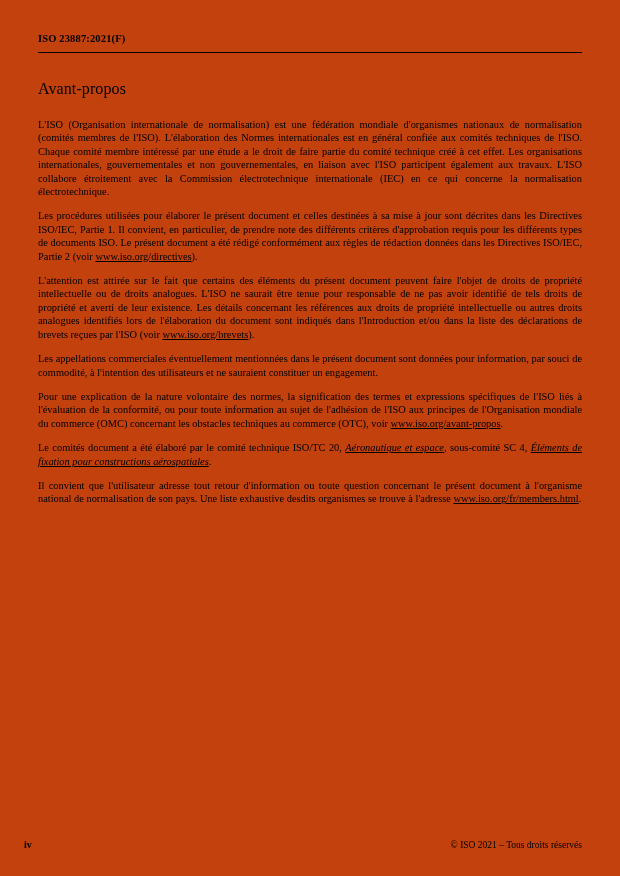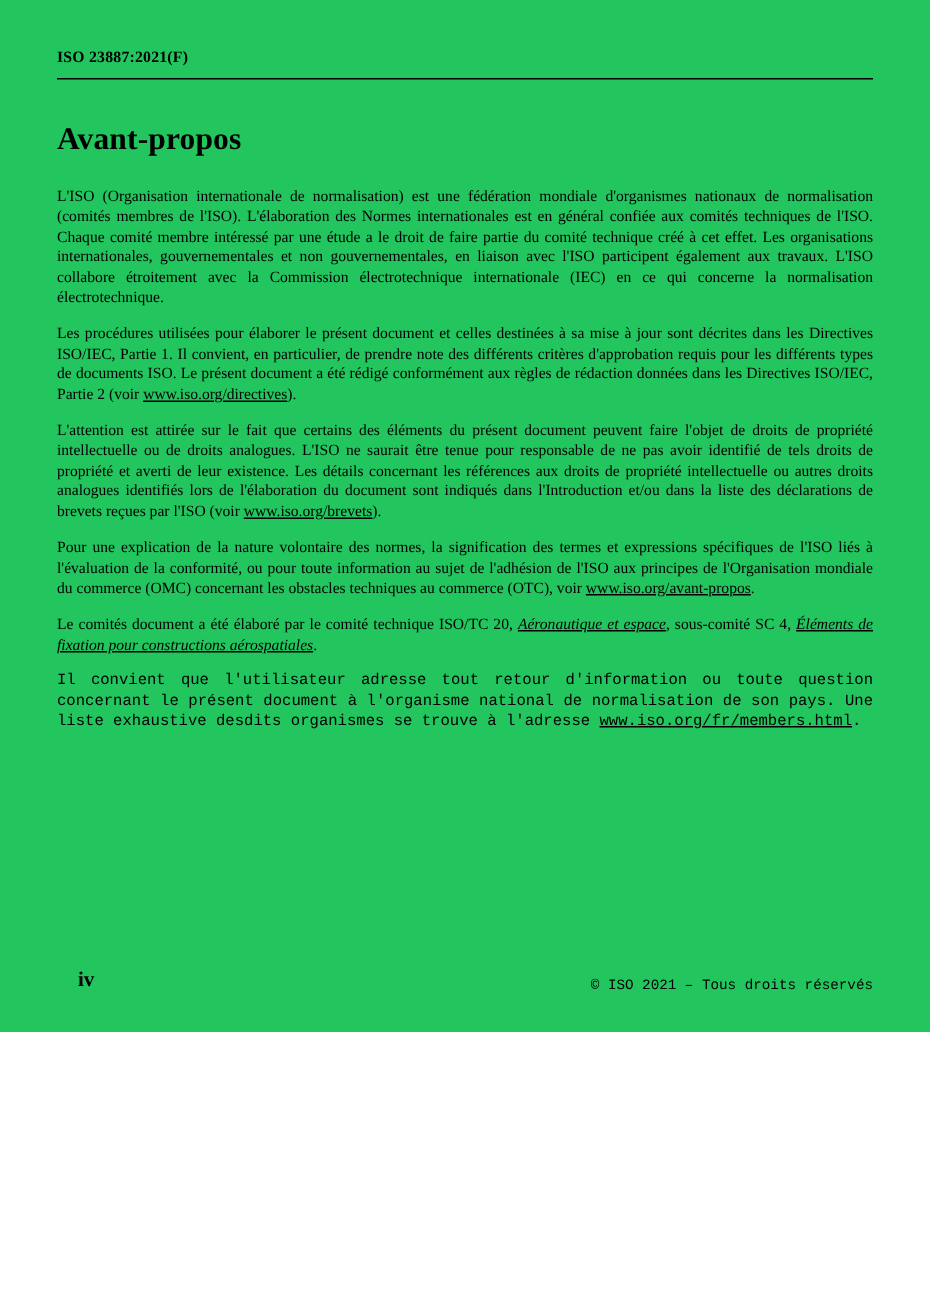--- a/index.html
+++ b/index.html
@@ -7,22 +7,22 @@
     padding: 0;
     background: #ffffff;
   }
   body {
     font-family: "Liberation Serif", serif;
     color: #000000;
   }
   .page {
     position: relative;
     width: 620px;
-    height: 688px;
-    background: #22c55e;
+    height: 876px;
+    background: #c2410c;
     box-sizing: border-box;
     overflow: hidden;
   }
   .header {
     position: absolute;
     top: 33px;
     left: 38px;
     right: 38px;
     font-family: "Liberation Serif", serif;
     font-weight: bold;
@@ -38,58 +38,57 @@
     background: #000000;
   }
   .content {
     position: absolute;
     top: 80px;
     left: 38px;
     width: 544px;
   }
   h1.title {
     font-family: "Liberation Serif", serif;
-    font-weight: bold;
-    font-size: 21px;
+    font-weight: normal;
+    font-size: 16px;
     margin: 0 0 20px 0;
     letter-spacing: 0.1px;
   }
   p.body {
     font-family: "Liberation Serif", serif;
     font-size: 10.4px;
     line-height: 13.4px;
     text-align: justify;
     margin: 0 0 11px 0;
     hyphens: auto;
   }
   p.body:last-child {
     margin-bottom: 16px;
-    font-family: Liberation Mono, monospace;
   }
   a.link {
     color: #000000;
     text-decoration: underline;
   }
   .italic {
     font-style: italic;
     text-decoration: underline;
   }
   .footer-left {
     position: absolute;
-    left: 52px;
+    left: 24px;
     bottom: 26px;
     font-family: "Liberation Serif", serif;
-    font-size: 14px;
+    font-size: 10px;
     font-weight: bold;
   }
   .footer-right {
     position: absolute;
     right: 38px;
     bottom: 26px;
-    font-family: Liberation Mono, monospace;
+    font-family: Liberation Serif, serif;
     font-size: 9.5px;
     text-align: right;
   }
 </style>
 </head>
 <body>
 
 <div class="page">
 
   <div class="header">
@@ -100,20 +99,21 @@
   <div class="content">
 
     <h1 class="title">Avant-propos</h1>
 
     <p class="body">L'ISO (Organisation internationale de normalisation) est une fédération mondiale d'organismes nationaux de normalisation (comités membres de l'ISO). L'élaboration des Normes internationales est en général confiée aux comités techniques de l'ISO. Chaque comité membre intéressé par une étude a le droit de faire partie du comité technique créé à cet effet. Les organisations internationales, gouvernementales et non gouvernementales, en liaison avec l'ISO participent également aux travaux. L'ISO collabore étroitement avec la Commission électrotechnique internationale (IEC) en ce qui concerne la normalisation électrotechnique.</p>
 
     <p class="body"><span>Les procédures utilisées pour élaborer le présent document et celles destinées à sa mise à jour sont décrites dans les Directives ISO/IEC, Partie 1. Il convient, en particulier, de prendre note des différents critères d'approbation requis pour les différents types de documents ISO. Le présent document a été rédigé conformément aux règles de rédaction données dans les Directives ISO/IEC, Partie 2 (voir </span><a class="link" href="#">www.iso.org/directives</a><span>).</span></p>
 
     <p class="body"><span>L'attention est attirée sur le fait que certains des éléments du présent document peuvent faire l'objet de droits de propriété intellectuelle ou de droits analogues. L'ISO ne saurait être tenue pour responsable de ne pas avoir identifié de tels droits de propriété et averti de leur existence. Les détails concernant les références aux droits de propriété intellectuelle ou autres droits analogues identifiés lors de l'élaboration du document sont indiqués dans l'Introduction et/ou dans la liste des déclarations de brevets reçues par l'ISO (voir </span><a class="link" href="#">www.iso.org/brevets</a><span>).</span></p>
 
+    <p class="body">Les appellations commerciales éventuellement mentionnées dans le présent document sont données pour information, par souci de commodité, à l'intention des utilisateurs et ne sauraient constituer un engagement.</p>
 
     <p class="body"><span>Pour une explication de la nature volontaire des normes, la signification des termes et expressions spécifiques de l'ISO liés à l'évaluation de la conformité, ou pour toute information au sujet de l'adhésion de l'ISO aux principes de l'Organisation mondiale du commerce (OMC) concernant les obstacles techniques au commerce (OTC), voir </span><a class="link" href="#">www.iso.org/avant-propos</a><span>.</span></p>
 
     <p class="body"><span>Le comités document a été élaboré par le comité technique ISO/TC 20, </span><span class="italic">Aéronautique et espace</span><span>, sous-comité SC 4, </span><span class="italic">Éléments de fixation pour constructions aérospatiales</span><span>.</span></p>
 
     <p class="body"><span>Il convient que l'utilisateur adresse tout retour d'information ou toute question concernant le présent document à l'organisme national de normalisation de son pays. Une liste exhaustive desdits organismes se trouve à l'adresse </span><a class="link" href="#">www.iso.org/fr/members.html</a><span>.</span></p>
 
   </div>
 
   <div class="footer-left">iv</div>

